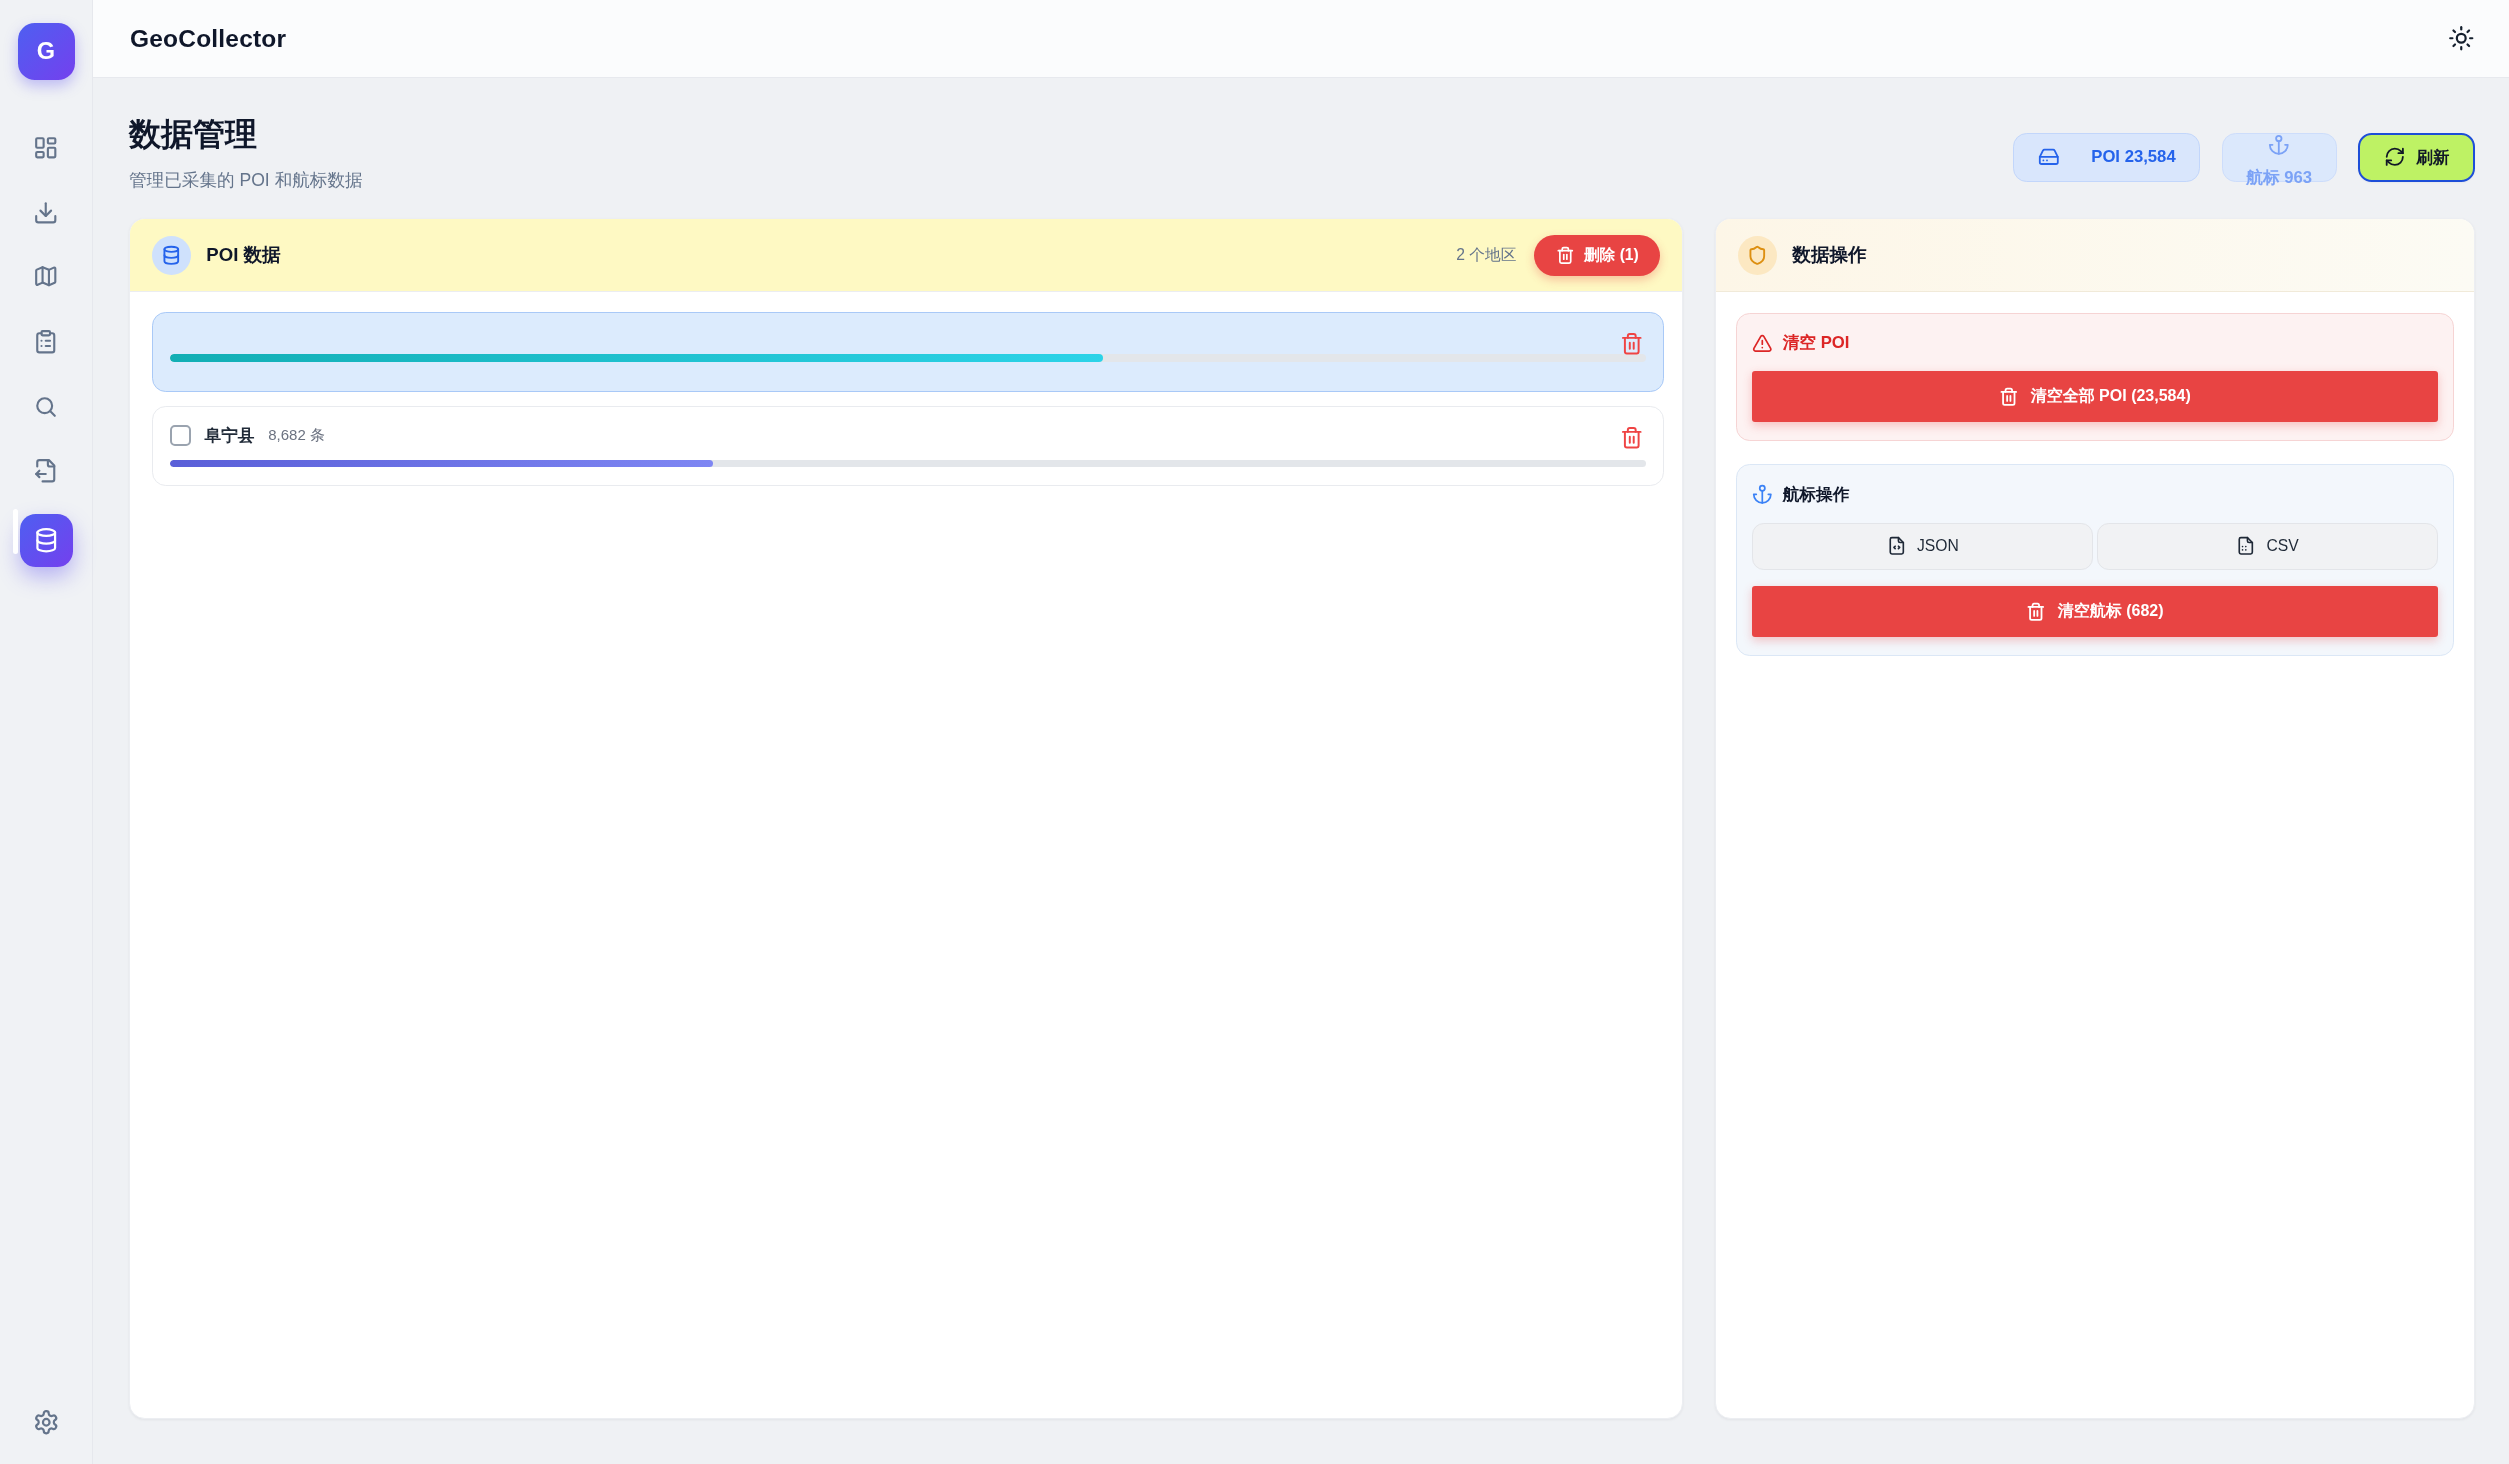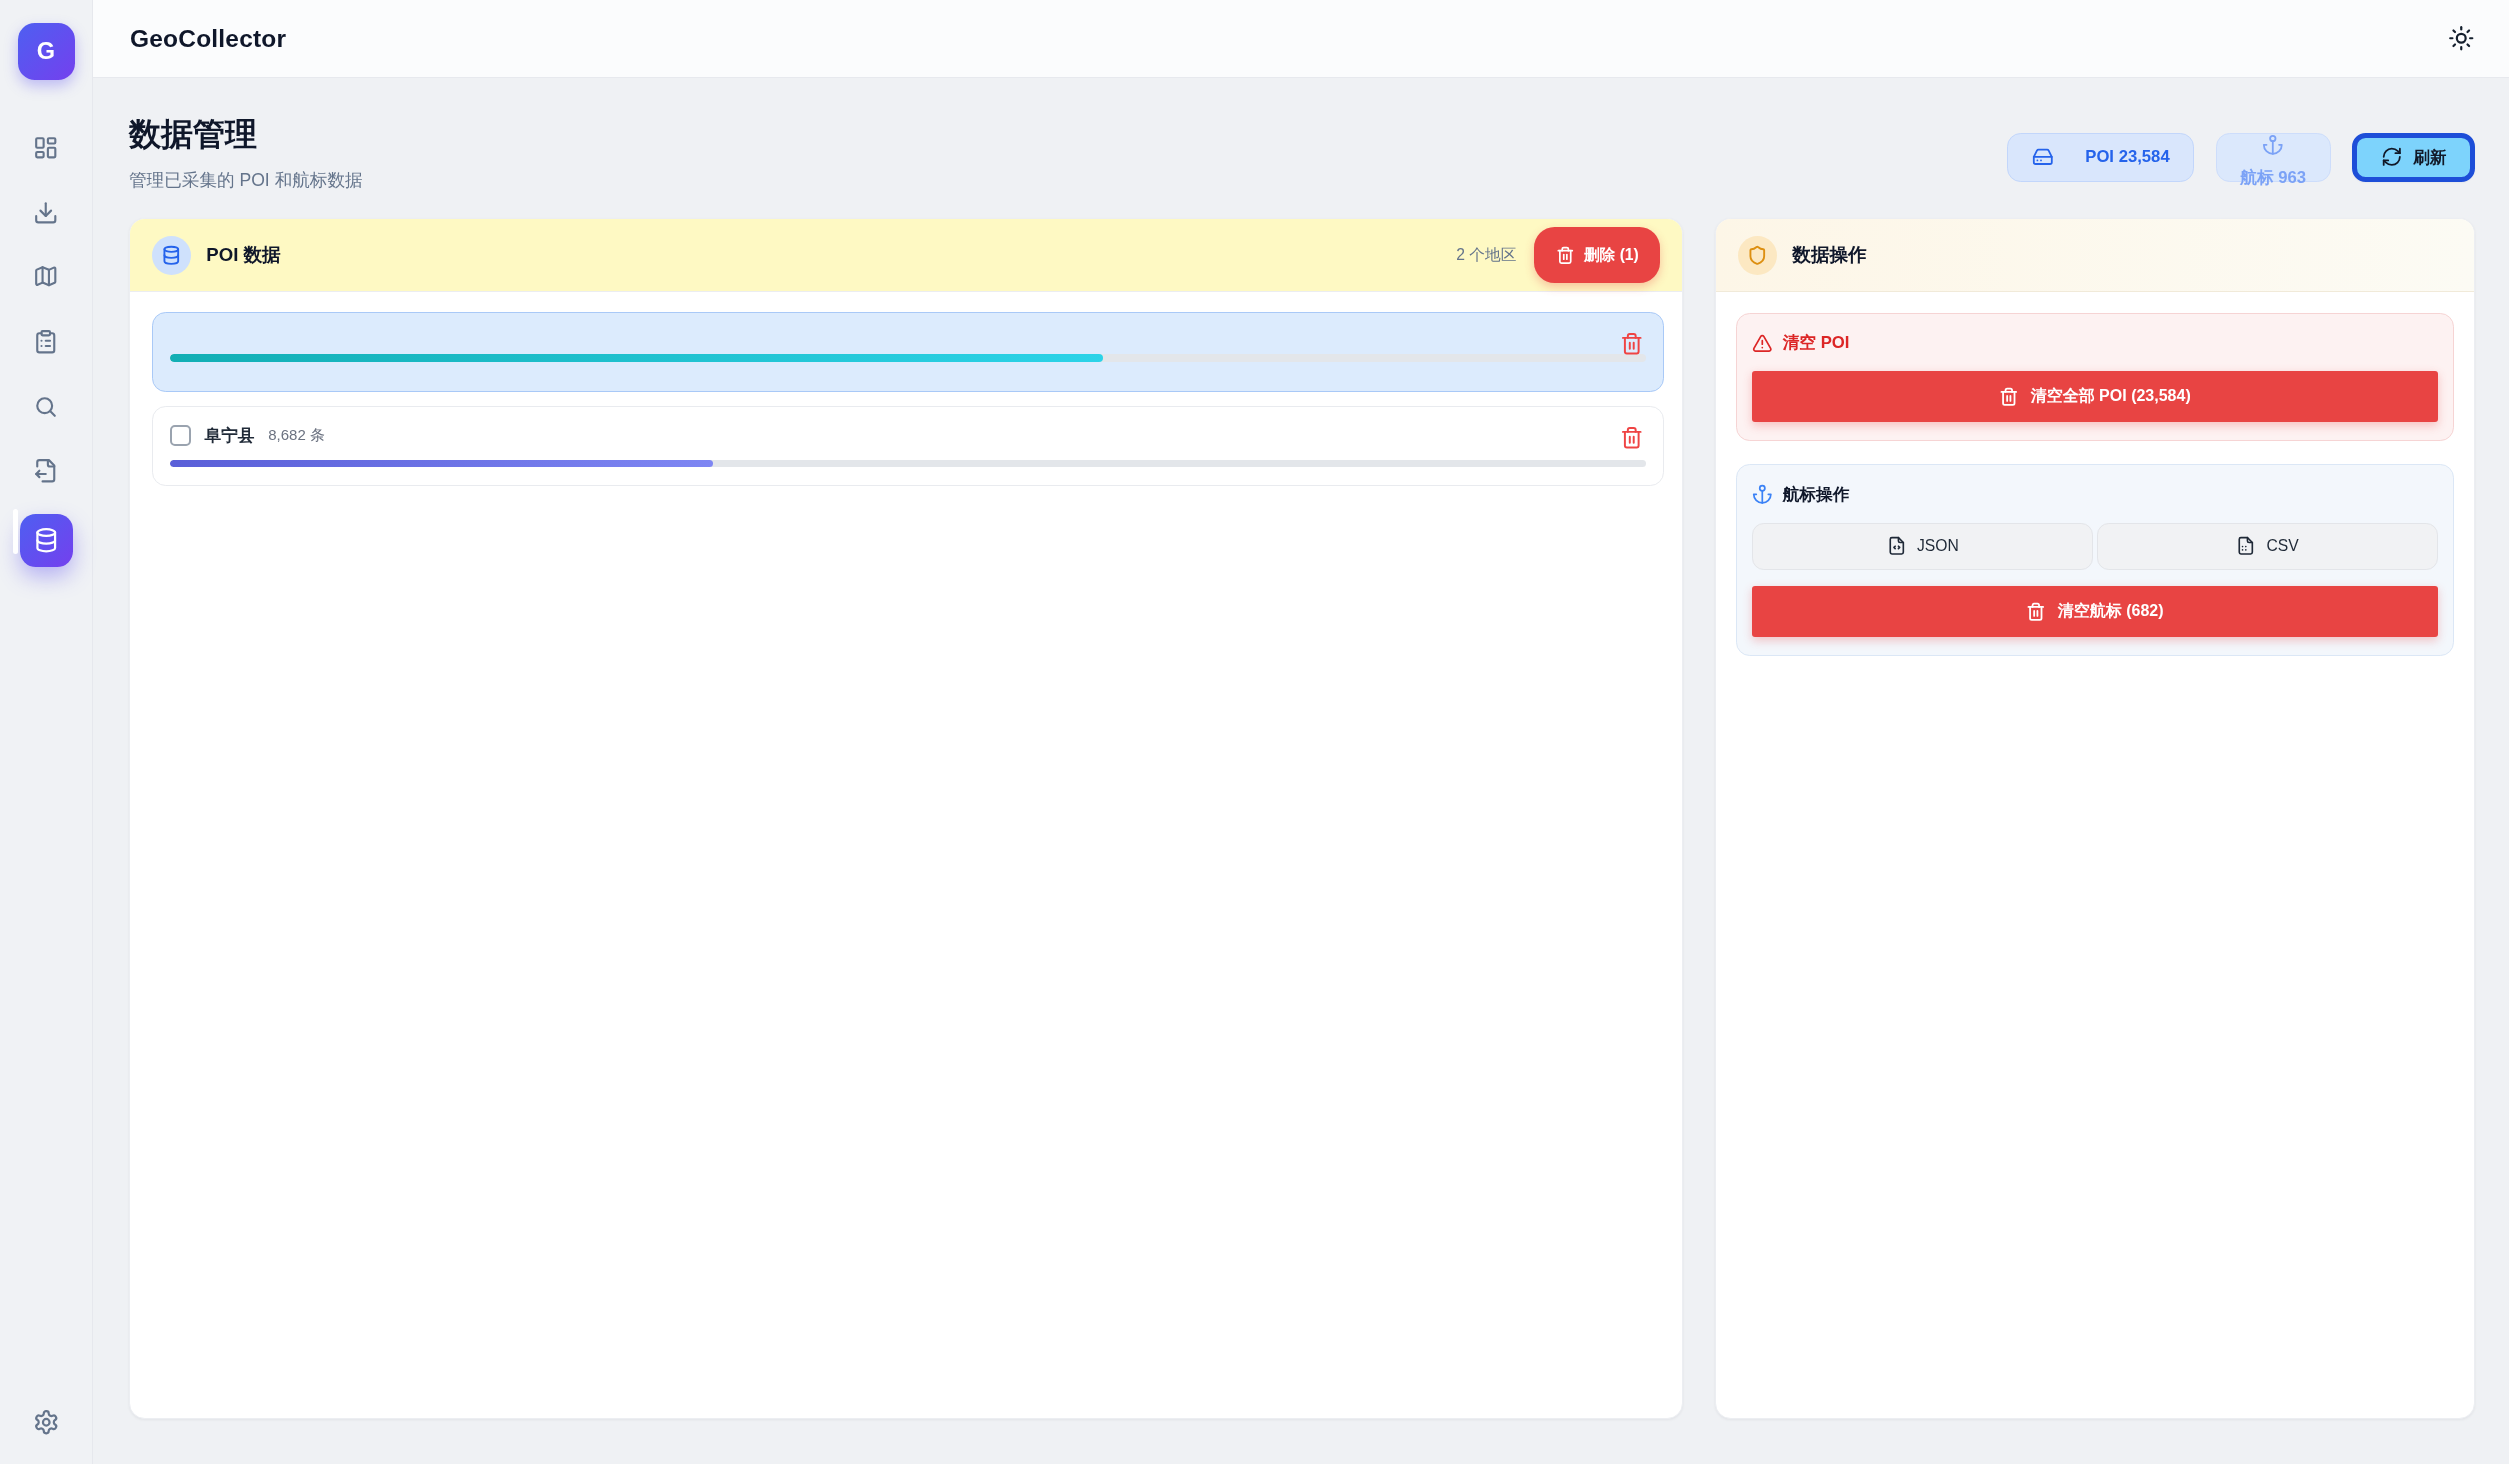--- a/index.html
+++ b/index.html
@@ -57,21 +57,21 @@
   .page-title { font-size: 32px; font-weight: 800; color: #0f172a; }
   .page-subtitle { margin-top: 10.8px; font-size: 17.6px; color: #64748b; }
   .actions { margin-left: auto; margin-top: 19.6px; display: flex; gap: 21.6px; }
   .pill {
     height: 49px; border-radius: 13.7px; padding: 0 23.5px;
     display: flex; align-items: center; gap: 10.8px;
     font-size: 16.7px; font-weight: 600; cursor: pointer; white-space: nowrap;
   }
   .pill-poi   { background: #d9e6fc; border: 1px solid #c2d6fb; color: #2563eb; gap: 32px; }
   .pill-beacon{ background: #dbe8fc; border: 1px solid #cdddfb; color: #7ba2f6; flex-direction: column; }
-  .pill-plain { background: #7dd3fc; border: 5px solid #1d4ed8; color: #111827; box-shadow: 0 1px 2px rgba(16,24,40,.04); }
+  .pill-plain { background: #bef264; border: 2px solid #1d4ed8; color: #111827; box-shadow: 0 1px 2px rgba(16,24,40,.04); }
 
   .panels { display: flex; gap: 32px; margin-top: 26.5px; height: 1201px; }
   .panel {
     background: #fff; border: 1px solid #eceef2; border-radius: 15.7px;
     box-shadow: 0 1px 2.9px rgba(16,24,40,.06);
     overflow: hidden; display: flex; flex-direction: column;
   }
   .panel-left { flex: 1 1 auto; }
   .panel-right { width: 760px; flex: 0 0 760px; }
 
@@ -83,21 +83,21 @@
   .icon-circle {
     width: 39px; height: 39px; border-radius: 50%;
     display: flex; align-items: center; justify-content: center; margin-right: 15.7px;
   }
   .icon-circle.blue  { background: #cfe1fc; color: #2563eb; }
   .icon-circle.amber { background: #fce8c2; color: #dd8f10; }
   .panel-title { font-size: 18.6px; font-weight: 700; color: #0f172a; }
   .ph-right { margin-left: auto; display: flex; align-items: center; gap: 17.6px; }
   .region-count { font-size: 15.7px; color: #64748b; }
   .btn-delete {
-    height: 56px; border-radius: 20.6px; background: #e84443; color: #fff; border: none;
+    height: 41px; border-radius: 20.6px; background: #e84443; color: #fff; border: none;
     padding: 0 21.6px; font-size: 15.7px; font-weight: 600; font-family: inherit;
     display: flex; align-items: center; gap: 9.8px; cursor: pointer;
     box-shadow: 0 3.9px 9.8px rgba(232,68,67,.3);
   }
 
   
   .panel-body { padding: 19.6px 17.6px 0 21.6px; }
   .poi-row {
     position: relative; height: 80px; border-radius: 13.7px; margin-bottom: 13.7px;
     border: 1px solid #e9ebef; background: #fff;

